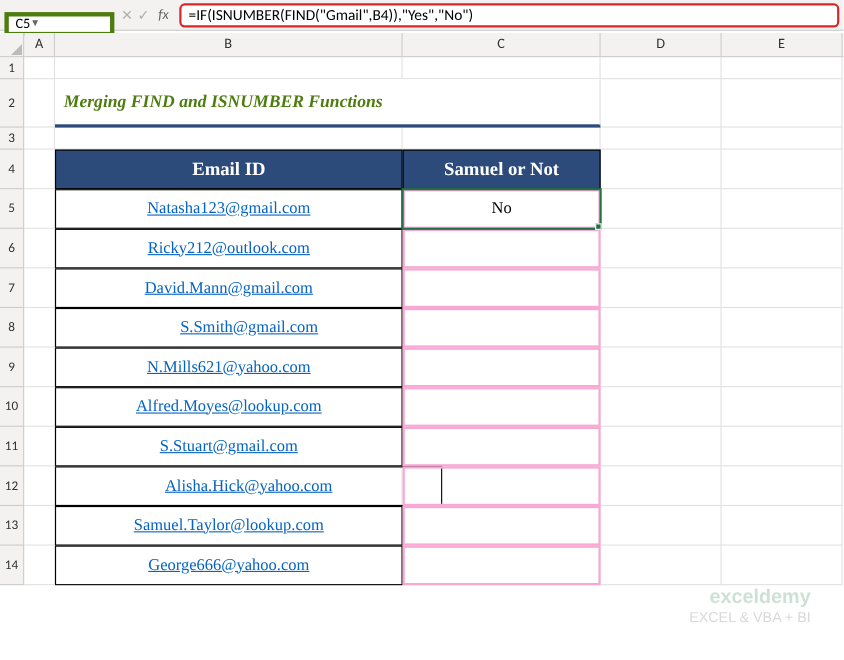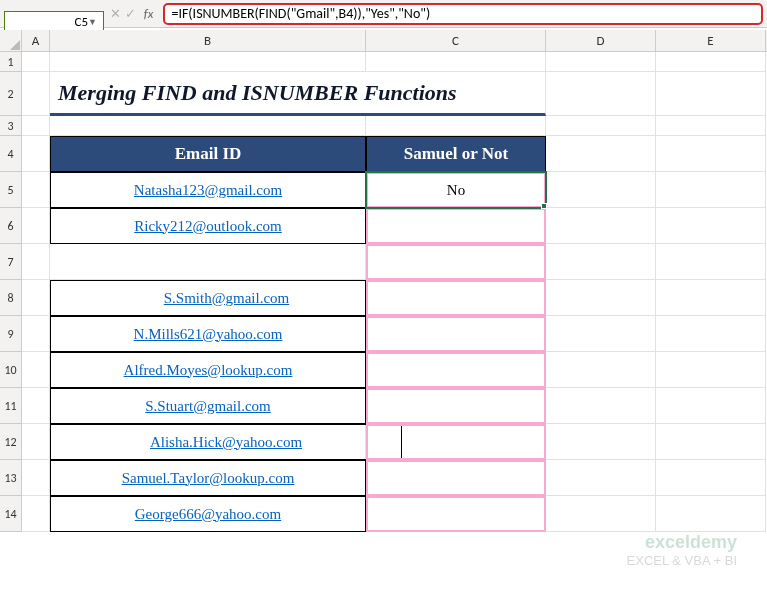--- a/index.html
+++ b/index.html
@@ -17,26 +17,26 @@
     height: 28px;
     border-bottom: 1px solid #ccc;
     background: #f3f2f1;
     padding: 2px 4px;
     gap: 6px;
   }
   .name-box {
     width: 100px;
     height: 22px;
     background: #fff;
-    border: 1px solid #4d7c0f;
+    border: 4px solid #4d7c0f;
     display: flex;
     align-items: center;
     padding: 0 6px;
     font-size: 13px;
-    justify-content: flex-end;
+    justify-content: flex-start;
     margin-top: 16px;
   }
   .dd-icon {
     font-size: 9px;
     color: #666;
   }
   .fx-btn-group {
     display: flex;
     align-items: center;
     gap: 4px;
@@ -119,22 +119,22 @@
     border-bottom: 1px solid #e1e1e1;
     display: flex;
     align-items: center;
     padding: 0 6px;
     font-size: 15px;
   }
   .title-cell {
     font-family: "Times New Roman", serif;
     font-style: italic;
     font-weight: bold;
-    font-size: 22px;
-    color: #0f172a;
+    font-size: 16px;
+    color: #4d7c0f;
     border-bottom: 3px solid #2c4a7a;
     background: #fff;
     justify-content: flex-start;
     padding-left: 8px;
     text-align: right;
   }
   .header-cell {
     background: #2c4a7a;
     color: #fff;
     font-family: "Times New Roman", serif;
@@ -304,20 +304,21 @@
     <div class="cell" style="left: 344px; top: 444px; width: 180px; height: 36px;"></div>
     <div class="cell" style="left: 524px; top: 444px; width: 110px; height: 36px;"></div>
     <div class="cell" style="left: 634px; top: 444px; width: 110px; height: 36px;"></div>
     <div class="cell title-cell" style="left: 28px; top: 20px; width: 496px; height: 44px;">Merging FIND and ISNUMBER Functions</div>
     <div class="cell header-cell" style="left: 28px; top: 84px; width: 316px; height: 36px;">Email ID</div>
     <div class="cell header-cell" style="left: 344px; top: 84px; width: 180px; height: 36px;">Samuel or Not</div>
     <div class="cell data-cell" style="left: 28px; top: 120px; width: 316px; height: 36px;">Natasha123@gmail.com</div>
     <div class="cell result-cell selected" style="left: 344px; top: 120px; width: 180px; height: 36px;">No<div class="fill-handle"></div></div>
     <div class="cell data-cell" style="left: 28px; top: 156px; width: 316px; height: 36px;">Ricky212@outlook.com</div>
     <div class="cell result-cell" style="left: 344px; top: 156px; width: 180px; height: 36px;"></div>
+    <div class="cell data-cell" style="left: 28px; top: 192px; width: 316px; height: 36px;">David.Mann@gmail.com</div>
     <div class="cell result-cell" style="left: 344px; top: 192px; width: 180px; height: 36px;"></div>
     <div class="cell data-cell" style="left: 28px; top: 228px; width: 316px; height: 36px; padding-left: 43px;">S.Smith@gmail.com</div>
     <div class="cell result-cell" style="left: 344px; top: 228px; width: 180px; height: 36px;"></div>
     <div class="cell data-cell" style="left: 28px; top: 264px; width: 316px; height: 36px;">N.Mills621@yahoo.com</div>
     <div class="cell result-cell" style="left: 344px; top: 264px; width: 180px; height: 36px;"></div>
     <div class="cell data-cell" style="left: 28px; top: 300px; width: 316px; height: 36px;">Alfred.Moyes@lookup.com</div>
     <div class="cell result-cell" style="left: 344px; top: 300px; width: 180px; height: 36px;"></div>
     <div class="cell data-cell" style="left: 28px; top: 336px; width: 316px; height: 36px;">S.Stuart@gmail.com</div>
     <div class="cell result-cell" style="left: 344px; top: 336px; width: 180px; height: 36px;"></div>
     <div class="cell data-cell" style="left: 28px; top: 372px; width: 352px; height: 36px;">Alisha.Hick@yahoo.com</div>

